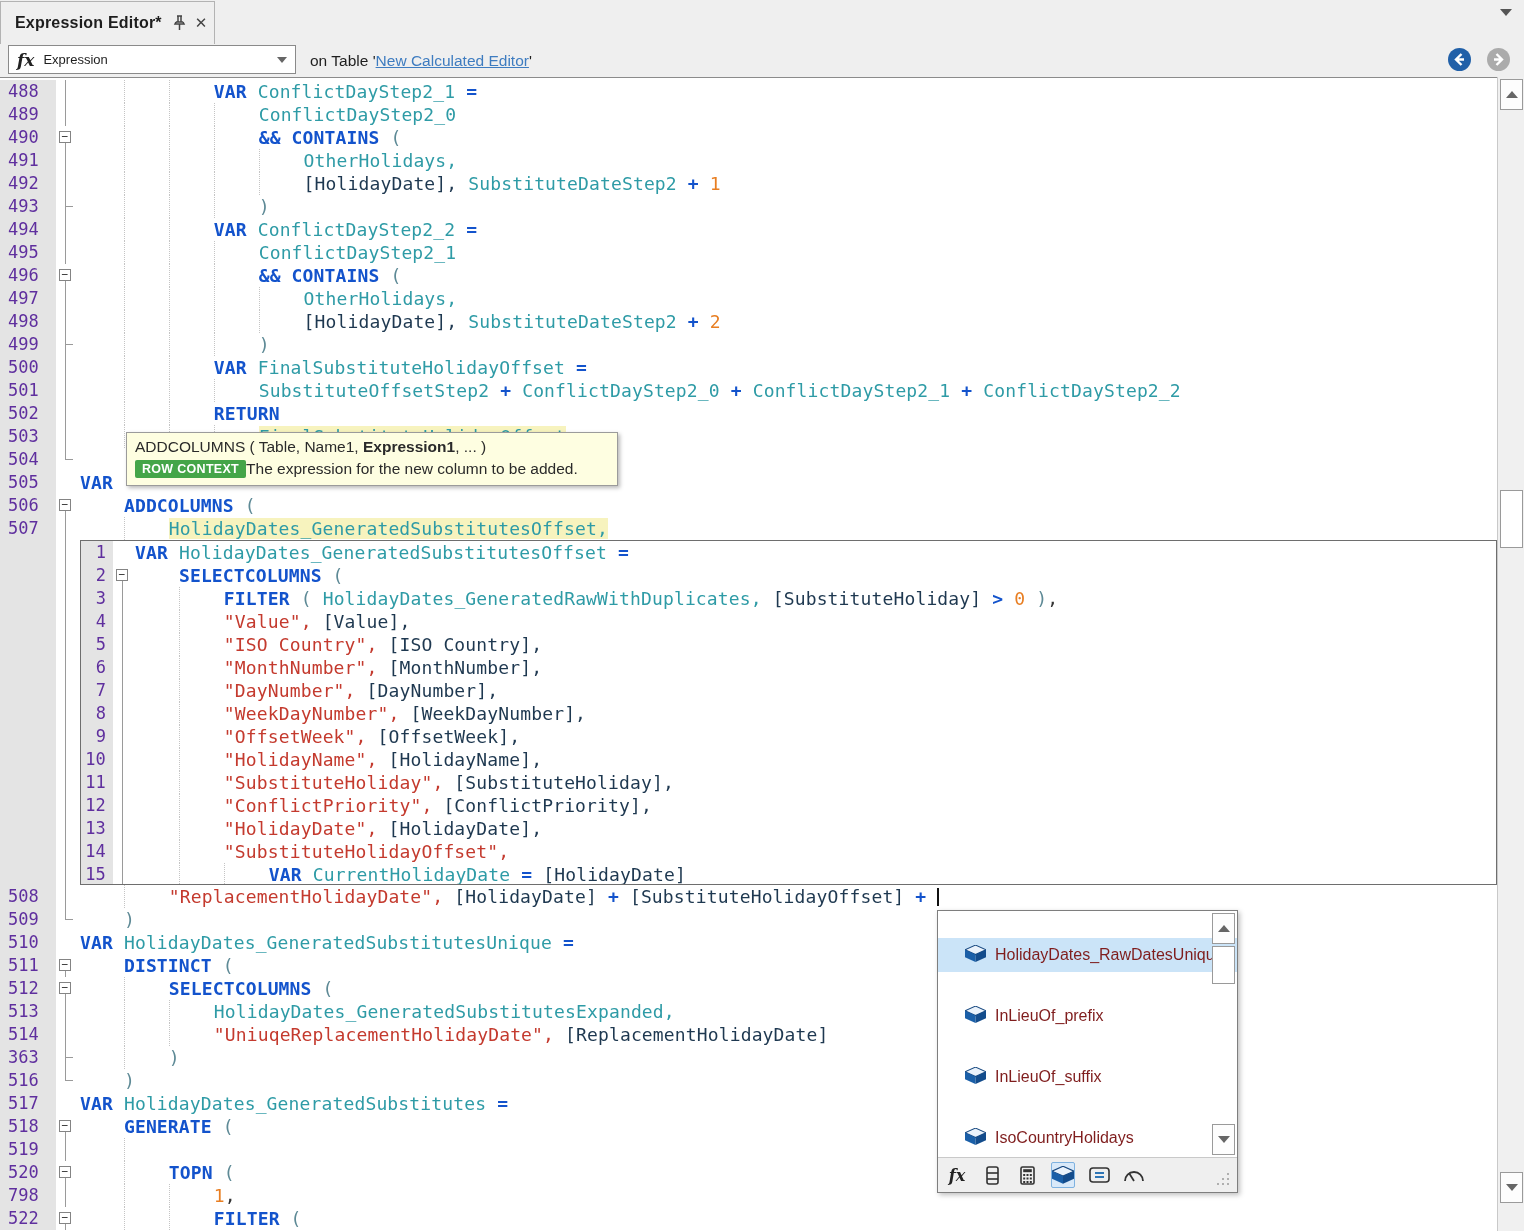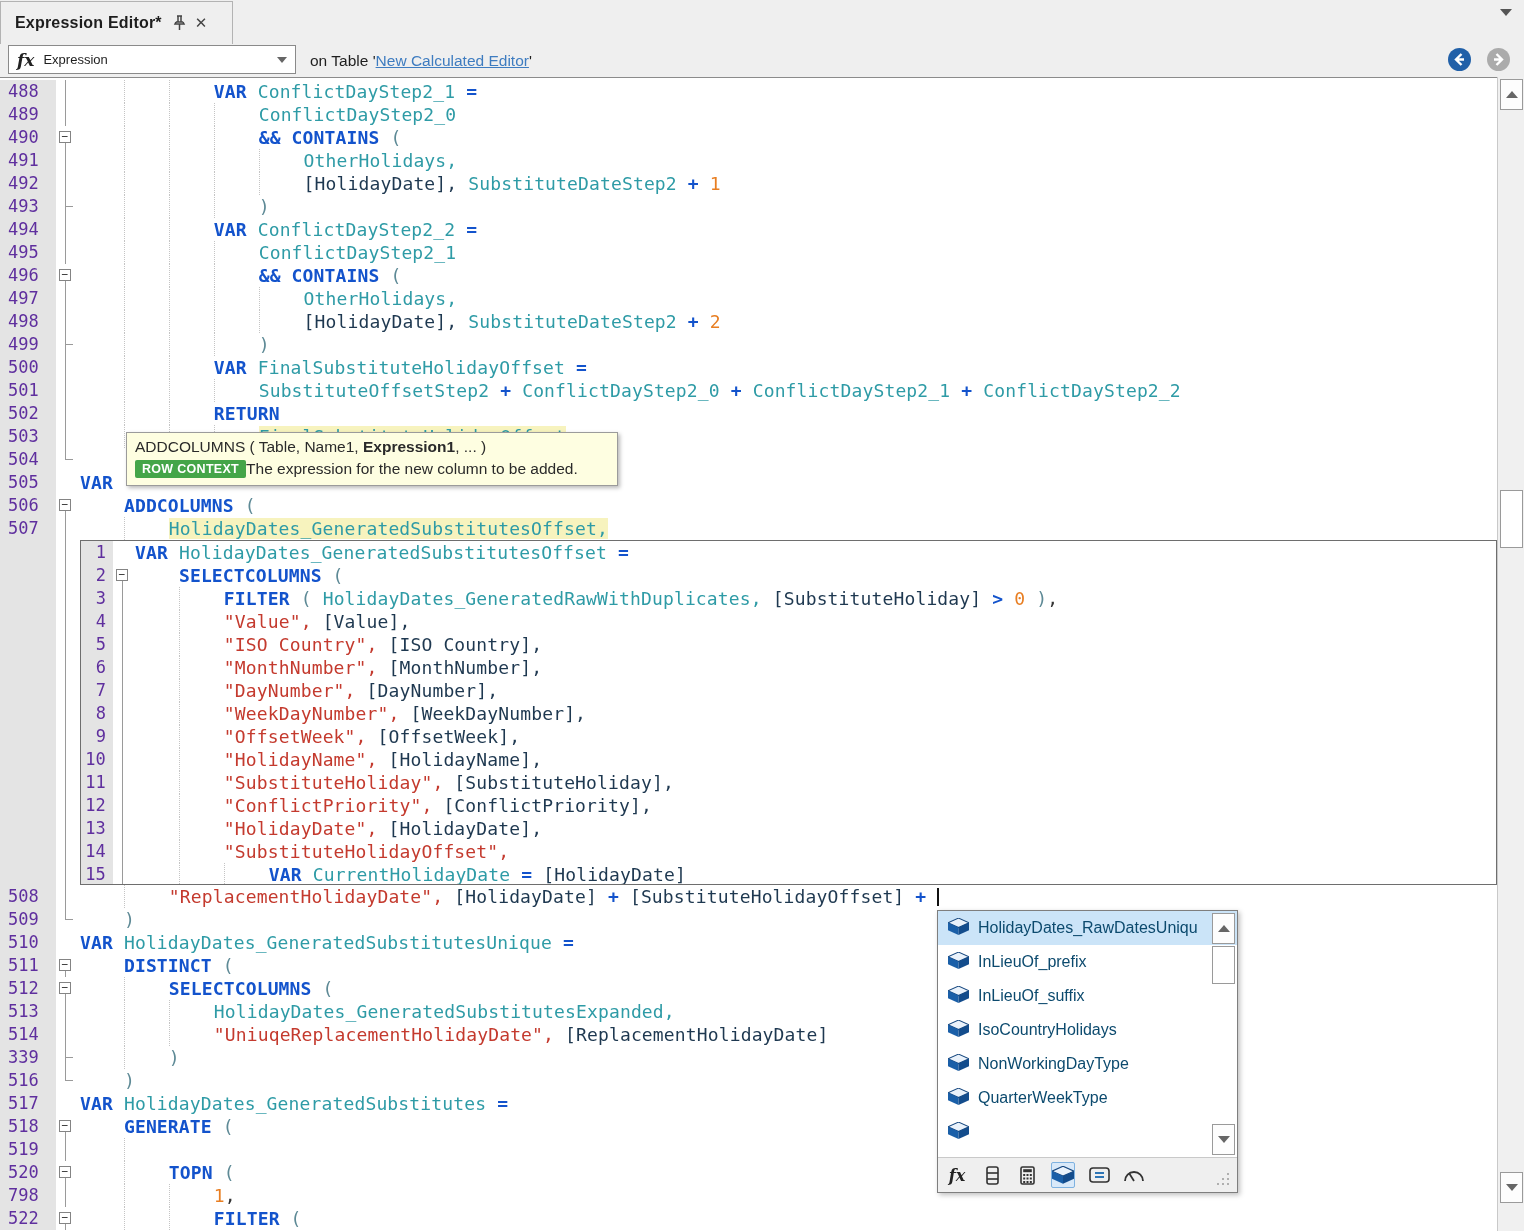--- a/index.html
+++ b/index.html
@@ -2,21 +2,21 @@
 <html style="--kw: #1353cc; --ident: #2e9ba6; --ref: #1e3850; --str: #c43a2e; --num: #e87e22; --pun: #5e8a96; --plain: #333333; --line-number: #5f2f9e; --gutter-bg: #e4e4e4; --editor-bg: #ffffff; --highlight: #f7f3be; --tooltip-bg: #fefee1; --badge-green: #44a548; --link: #3e7cc0; --selected-item-bg: #cbe4f8; --cube-blue: #1a5fa8; --chrome-bg: #efefef; --back-button-blue: #2160a8;"><head>
 <meta charset="utf-8">
 <style>
   html,body{margin:0;padding:0;}
   body{font-family:"Liberation Sans", sans-serif; background:#d9d9d9;}
   #app{position:relative;width:1524px;height:1231px;background:var(--chrome-bg);overflow:hidden;
        font-family:"Liberation Sans", sans-serif;}
 
   
   .titlebar{position:absolute;left:0;top:0;width:100%;height:44px;background:var(--chrome-bg);}
-  .tab{position:absolute;left:0;top:1px;width:233px;height:43px;background:var(--chrome-bg);
+  .tab{position:absolute;left:0;top:1px;width:215px;height:43px;background:var(--chrome-bg);
        border:1px solid #b3b3b3;border-bottom:none;display:flex;align-items:center;padding-left:14px;box-sizing:border-box;}
   .tab-title{font-weight:bold;font-size:16px;color:#1d1d1d;letter-spacing:.2px;}
   .tab-icon{margin-left:10px;color:#444;display:inline-flex;align-items:center;}
   .pane-chevron{position:absolute;right:12px;top:9px;width:0;height:0;border-left:6px solid transparent;
        border-right:6px solid transparent;border-top:7px solid #555;}
 
   
   .toolbar{position:absolute;left:0;top:44px;width:100%;height:33px;background:var(--chrome-bg);
        border-bottom:1px solid #bdbdbd;display:flex;align-items:center;}
   .combo{position:absolute;left:8px;top:1px;width:288px;height:29px;background:#fff;border:1px solid #8a8a8a;
@@ -72,21 +72,21 @@
        border:1px solid #9b9b9b;box-shadow:2px 2px 4px rgba(0,0,0,.28);padding:5px 10px 7px 8px;z-index:30;
        font-size:15.5px;color:#2a2a2a;}
   .tt-sig{white-space:nowrap;}
   .tt-row2{margin-top:4px;display:flex;align-items:center;white-space:nowrap;}
   .badge{background:var(--badge-green);color:#fff;font-weight:bold;font-size:12.5px;padding:2px 7px;border-radius:2px;letter-spacing:.3px;}
 
   
   .ac{position:absolute;left:937px;top:910px;width:301px;height:283px;background:#fff;border:1px solid #7e7e7e;
       box-sizing:border-box;box-shadow:2px 2px 5px rgba(0,0,0,.25);z-index:40;display:flex;flex-direction:column;}
   .ac-list{position:relative;flex:1;overflow:hidden;}
-  .ac-item{height:34px;display:flex;align-items:center;padding-left:10px;gap:9px;font-size:16px;color:#0c4a6e;white-space:nowrap;overflow:hidden;}
+  .ac-item{height:34px;display:flex;align-items:center;padding-left:27px;gap:9px;font-size:16px;color:#7f1d1d;white-space:nowrap;overflow:hidden;margin-top:27px;}
   .ac-item.sel{background:var(--selected-item-bg);}
   .ac-item svg{flex:none;}
   .ac-scroll{position:absolute;right:2px;top:2px;bottom:2px;width:23px;}
   .ac-sbtn{position:absolute;left:0;width:23px;height:31px;background:#fdfdfd;border:1px solid #9a9a9a;box-sizing:border-box;
        display:flex;align-items:center;justify-content:center;}
   .ac-thumb{position:absolute;left:0;top:33px;width:23px;height:38px;background:#fff;border:1px solid #9a9a9a;box-sizing:border-box;}
   .tri-up{width:0;height:0;border-left:6px solid transparent;border-right:6px solid transparent;border-bottom:7px solid #666;}
   .tri-down{width:0;height:0;border-left:6px solid transparent;border-right:6px solid transparent;border-top:7px solid #666;}
   .ac-footer{height:34px;background:#efefef;border-top:1px solid #c9c9c9;display:flex;align-items:center;
        padding:0 8px;gap:13px;flex:none;position:relative;}
@@ -448,21 +448,21 @@
         <div class="codetxt"><span class="ind">    </span><span class="ind g">    </span><span class="ind g">    </span><span class="tk-id">HolidayDates_GeneratedSubstitutesExpanded,</span></div>
       </div>
       <div class="crow">
         <div class="gut">514</div>
         <div class="fold">
           <i class="fline"></i>
         </div>
         <div class="codetxt"><span class="ind">    </span><span class="ind g">    </span><span class="ind g">    </span><span class="tk-str">"UniuqeReplacementHolidayDate", </span><span class="tk-ref">[ReplacementHolidayDate]</span></div>
       </div>
       <div class="crow">
-        <div class="gut">339</div>
+        <div class="gut">363</div>
         <div class="fold">
           <i class="fline"></i>
           <i class="ftick"></i>
         </div>
         <div class="codetxt"><span class="ind">    </span><span class="ind g">    </span><span class="tk-pun">)</span></div>
       </div>
       <div class="crow">
         <div class="gut">516</div>
         <div class="fold">
           <i class="fline half"></i>

